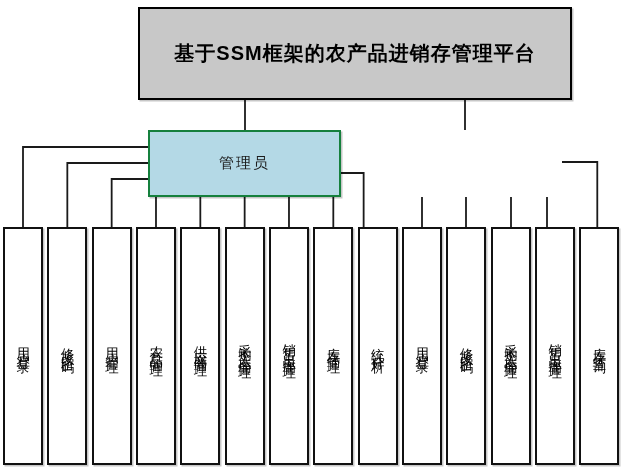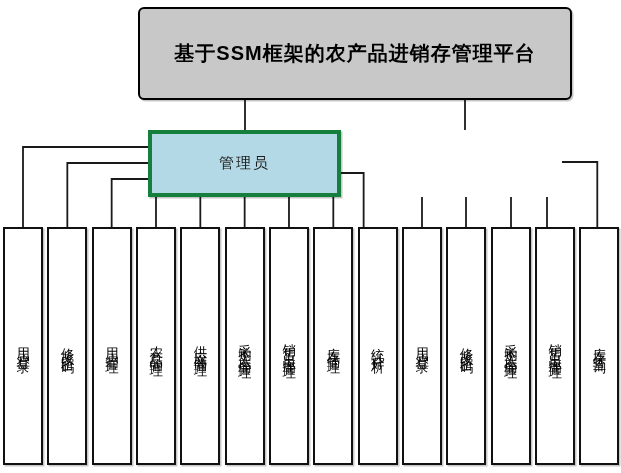--- a/index.html
+++ b/index.html
@@ -32,21 +32,21 @@
     border: 2px solid #000000;
     font-size: 20px;
     font-weight: bold;
     color: #000000;
     letter-spacing: 1px;
     text-align: center;
   }
   .branch {
     top: 130px;
     width: 193px; height: 67px;
-    border: 4px solid #15803d;
+    border: 2px solid #15803d;
     font-size: 15px;
     color: #1c1c1c;
     letter-spacing: 2px;
   }
   .branch-admin { left: 148px; }
   .branch-staff { left: 368px; }
   .leaf {
     top: 227px;
     width: 40px; height: 238px;
     border: 2px solid #111111;
@@ -77,21 +77,21 @@
       <polyline points="288.98,197 288.98,227" fill="none" stroke="#1a1a1a" stroke-width="1.8"></polyline>
       <polyline points="333.31,197 333.31,227" fill="none" stroke="#1a1a1a" stroke-width="1.8"></polyline>
       <polyline points="341,173 363.64,173 363.64,227" fill="none" stroke="#1a1a1a" stroke-width="1.8"></polyline>
       <polyline points="422,197 422,227" fill="none" stroke="#1a1a1a" stroke-width="1.8"></polyline>
       <polyline points="466,197 466,227" fill="none" stroke="#1a1a1a" stroke-width="1.8"></polyline>
       <polyline points="511,197 511,227" fill="none" stroke="#1a1a1a" stroke-width="1.8"></polyline>
       <polyline points="547,197 547,227" fill="none" stroke="#1a1a1a" stroke-width="1.8"></polyline>
       <polyline points="562,162 597.29,162 597.29,227" fill="none" stroke="#1a1a1a" stroke-width="1.8"></polyline>
     </svg>
 
-  <div class="box root" style="background: rgb(200, 200, 200); border-radius: 6px;">基于SSM框架的农产品进销存管理平台</div>
+  <div class="box root" style="background: rgb(200, 200, 200);">基于SSM框架的农产品进销存管理平台</div>
 
   <div class="box branch branch-admin" style="background: rgb(180, 217, 230);">管理员</div>
 
 
   <div id="leaves">
       <div class="box leaf" style="left: 3px; background: rgb(255, 255, 255);">
         <span class="vtext">用户登录</span>
       </div>
       <div class="box leaf" style="left: 47.3px; background: rgb(255, 255, 255);">
         <span class="vtext">修改密码</span>

